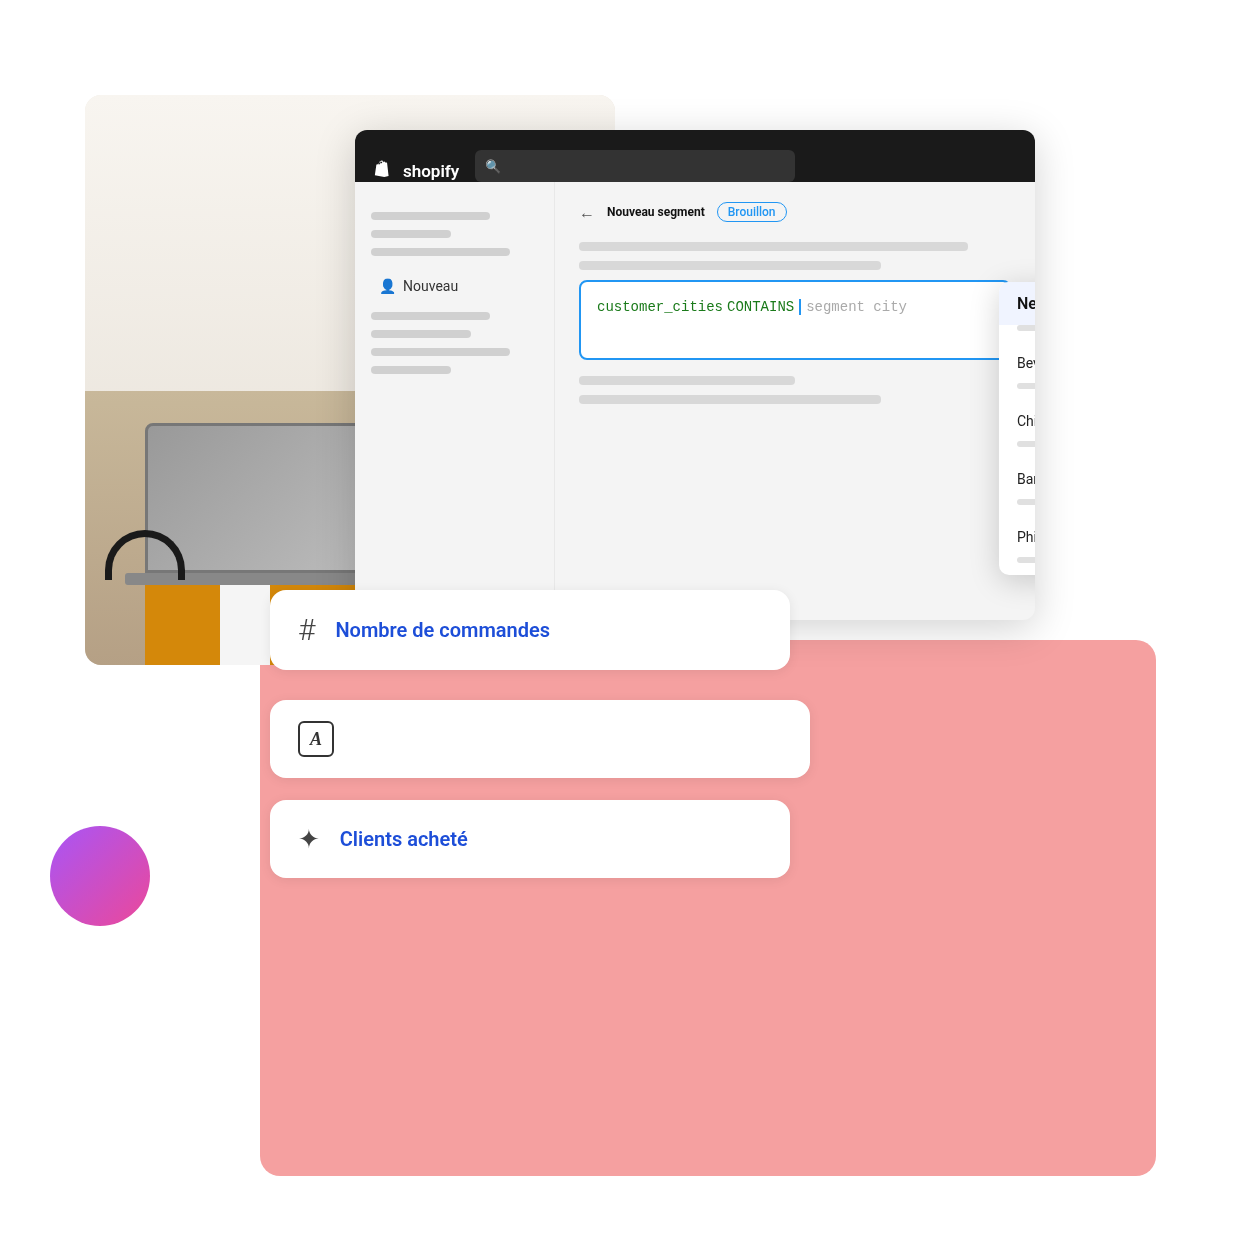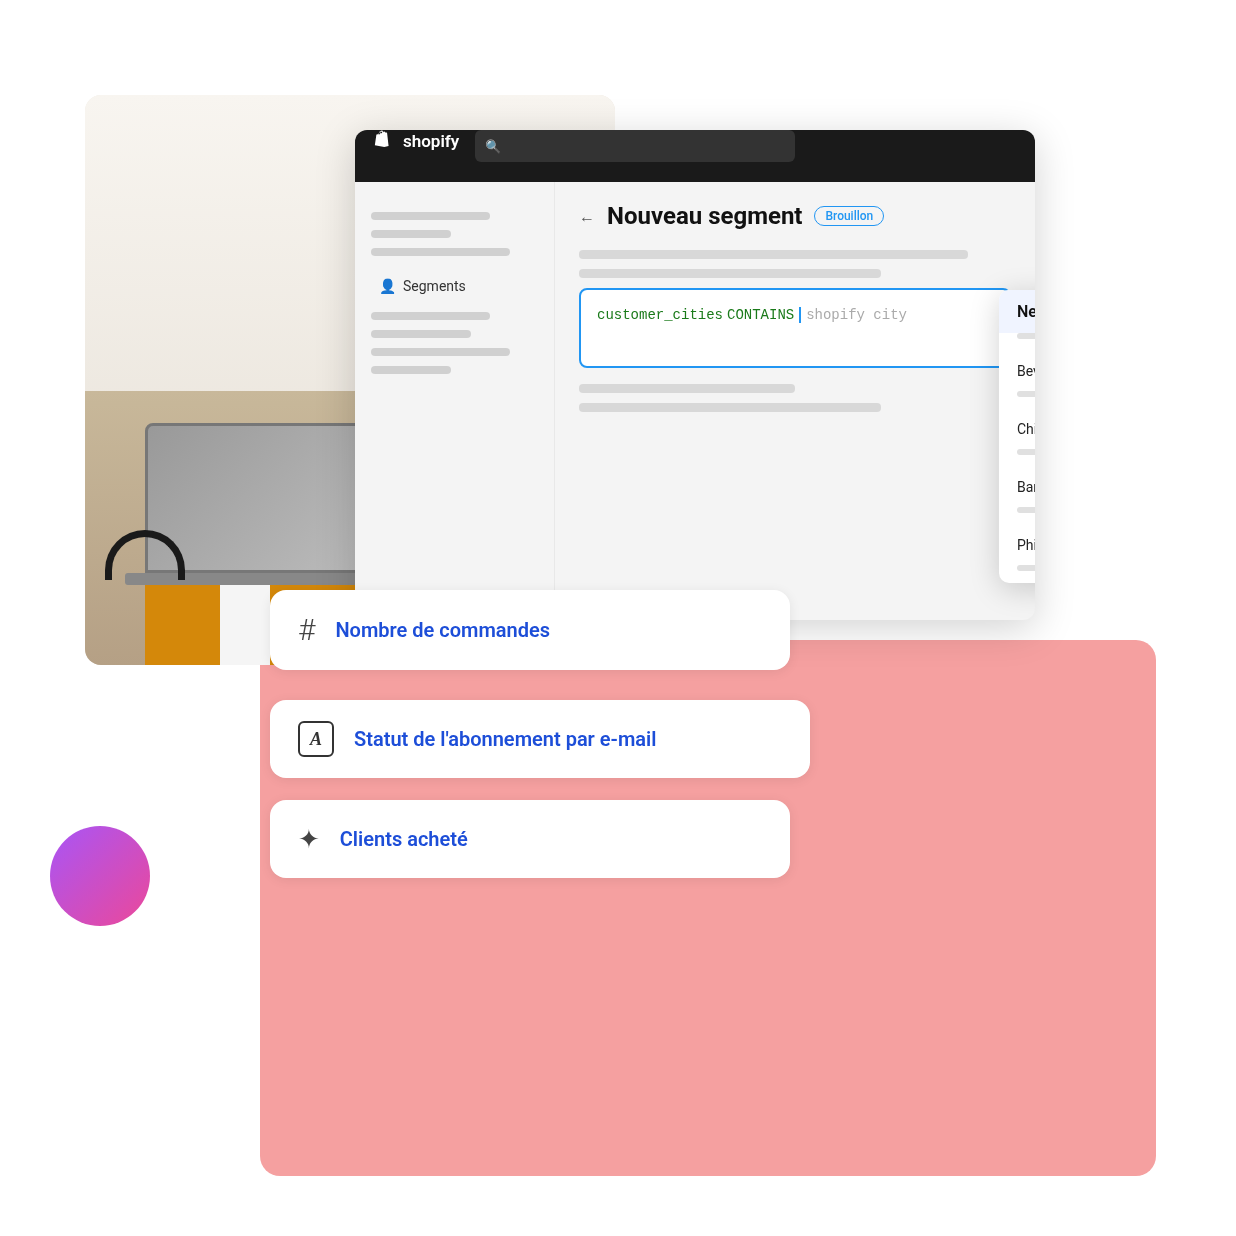--- a/index.html
+++ b/index.html
@@ -53,21 +53,21 @@
       border-radius: 12px;
       overflow: hidden;
       box-shadow: 0 8px 40px rgba(0,0,0,0.18);
       z-index: 10;
     }
 
     .shopify-header {
       background: #1a1a1a;
       height: 52px;
       display: flex;
-      align-items: flex-start;
+      align-items: flex-end;
       padding: 0 18px;
       gap: 16px;
     }
 
     .shopify-logo {
       display: flex;
       align-items: center;
       gap: 8px;
       color: #fff;
       font-size: 17px;
@@ -157,21 +157,21 @@
       gap: 12px;
       margin-bottom: 20px;
     }
 
     .back-arrow {
       color: #555;
       font-size: 16px;
     }
 
     .page-title {
-      font-size: 24px;
+      font-size: 12px;
       font-weight: 700;
       color: #111;
     }
 
     .draft-badge {
       background: transparent;
       border: 1.5px solid #2196F3;
       color: #2196F3;
       font-size: 12px;
       padding: 2px 10px;
@@ -563,21 +563,21 @@
 
     <div class="shopify-body">
 
       <div class="shopify-sidebar">
         <div class="extra-placeholder w60"></div>
         <div class="extra-placeholder w40"></div>
         <div class="extra-placeholder w70"></div>
         <div style="margin-top: 16px;">
           <div class="sidebar-item">
             <span class="icon-placeholder">👤</span>
-            <span>Segments</span>
+            <span>Nouveau</span>
           </div>
         </div>
         <div style="margin-top: 12px;">
           <div class="extra-placeholder w60"></div>
           <div class="extra-placeholder w50" style="width:50%;"></div>
           <div class="extra-placeholder w70"></div>
           <div class="extra-placeholder w40"></div>
         </div>
       </div>
 
@@ -590,21 +590,21 @@
         </div>
 
         <div class="main-placeholder w90"></div>
         <div class="main-placeholder w70"></div>
 
         <div class="query-editor">
           <span class="query-text">customer_cities</span>
           <span class="query-operator"> </span>
           <span class="query-text">CONTAINS</span>
           <span class="query-cursor"></span>
-          <span class="query-placeholder">shopify city</span>
+          <span class="query-placeholder">segment city</span>
 
           
           <div class="city-dropdown">
             <div class="dropdown-item highlighted">
               <span>New York</span>
             </div>
             <div class="dropdown-item-bar"></div>
 
             <div class="dropdown-item">
               <span>Beverly Hills</span>
@@ -636,21 +636,20 @@
     </div>
   </div>
 
   <div class="card-number-commands">
     <span class="card-icon-hash">#</span>
     <span class="card-label">Nombre de commandes</span>
   </div>
 
   <div class="card-subscription">
     <div class="card-icon-a">A</div>
-    <span class="card-label">Statut de l'abonnement par e-mail</span>
   </div>
 
   <div class="card-product">
     <span class="card-icon-star">✦</span>
     <span class="card-label">Clients acheté</span>
   </div>
 
 </div>
 
 </body></html>

